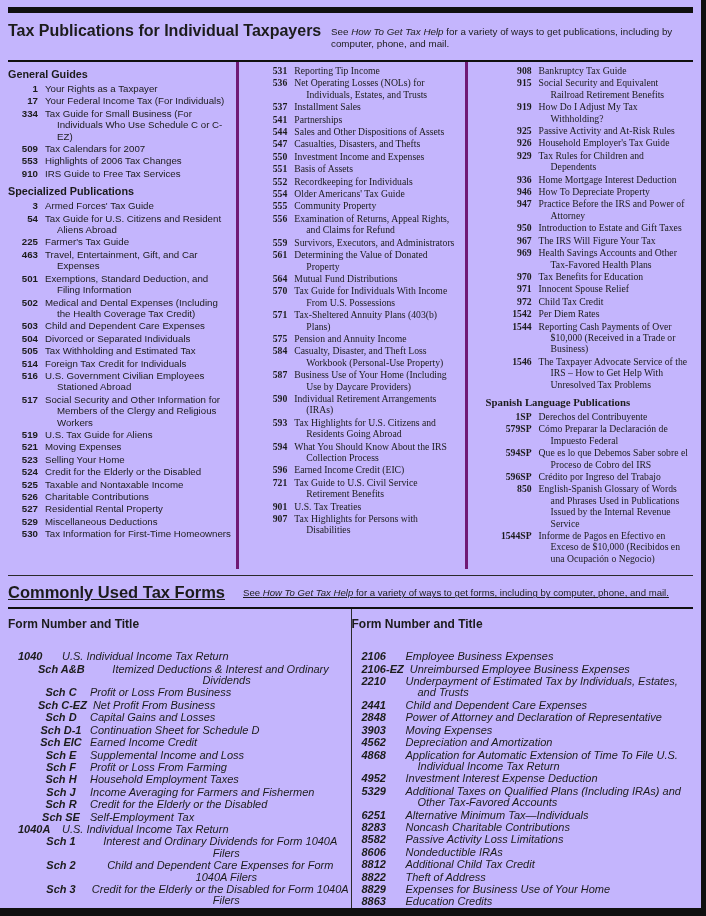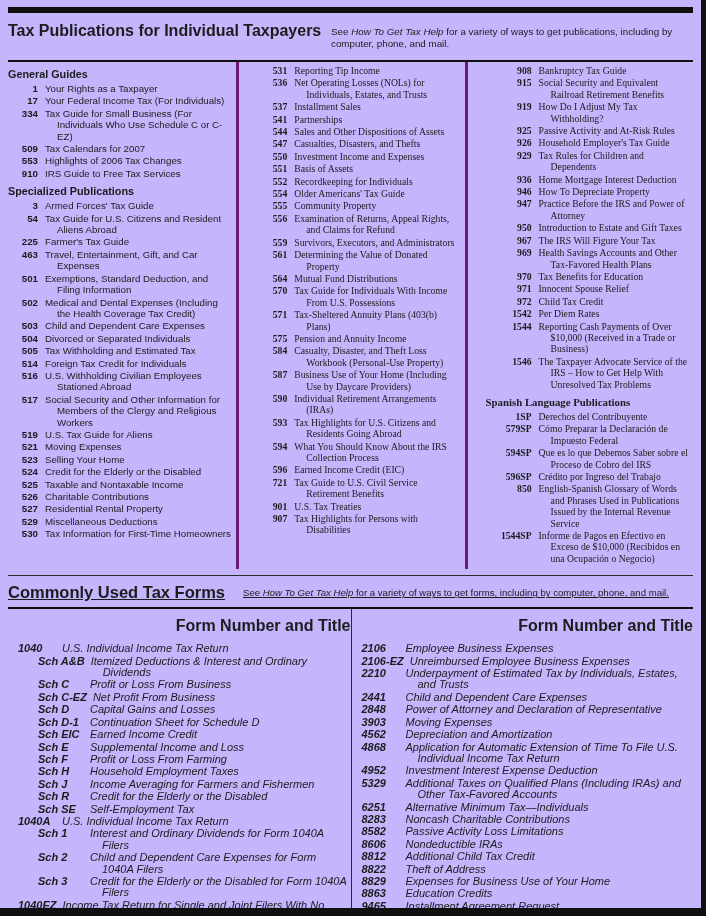--- a/index.html
+++ b/index.html
@@ -22,24 +22,24 @@
   .pub-num{font-weight:bold;min-width:30px;text-align:right;flex:none;}
   .pub-title{margin-left:7px;padding-left:12px;text-indent:-12px;}
   .pub-col:nth-child(3) .pub-num{min-width:46px;}
   .forms-header{margin:6px 8px 0 8px;border-top:1px solid #2a2a2a;text-decoration:underline;}
   .forms-title-row{display:flex;align-items:center;gap:18px;border-bottom:2px solid #101010;padding:7px 0 5px 0;}
   .forms-title-row h2{font-size:16.5px;font-weight:bold;margin:0;white-space:nowrap;}
   .forms-note{font-size:9.6px;line-height:11px;margin:0;}
   .forms-columns{display:flex;margin:0 8px;min-height:292px;}
   .forms-col{width:50%;box-sizing:border-box;}
   .forms-col + .forms-col{border-left:1px solid #2a2a2a;}
-  .forms-col-header{text-align:right;font-weight:bold;font-size:16px;margin:8px 0 8px 0;}
+  .forms-col-header{text-align:left;font-weight:bold;font-size:12px;margin:8px 0 20px 0;}
   .form-item{display:flex;font-size:11px;line-height:11.4px;margin-bottom:1px;padding-left:10px;font-style:italic;}
   .form-num{font-weight:bold;min-width:38px;flex:none;margin-right:6px;}
-  .form-item.ind{padding-left:30px;}
+  .form-item.ind{padding-left:30px;text-align:center;}
   .form-item.ind .form-num{min-width:46px;}
   .form-title{padding-left:12px;text-indent:-12px;}
   i{font-style:italic;}
 </style>
 </head>
 <body>
 
 <div class="page">
 
   <div class="top-bar"></div>
@@ -112,21 +112,21 @@
         <div class="pub-item">
           <span class="pub-num">505</span>
           <span class="pub-title">Tax Withholding and Estimated Tax</span>
         </div>
         <div class="pub-item">
           <span class="pub-num">514</span>
           <span class="pub-title">Foreign Tax Credit for Individuals</span>
         </div>
         <div class="pub-item">
           <span class="pub-num">516</span>
-          <span class="pub-title">U.S. Withholding Civilian Employees Stationed Abroad</span>
+          <span class="pub-title">U.S. Government Civilian Employees Stationed Abroad</span>
         </div>
         <div class="pub-item">
           <span class="pub-num">517</span>
           <span class="pub-title">Social Security and Other Information for Members of the Clergy and Religious Workers</span>
         </div>
         <div class="pub-item">
           <span class="pub-num">519</span>
           <span class="pub-title">U.S. Tax Guide for Aliens</span>
         </div>
         <div class="pub-item">

